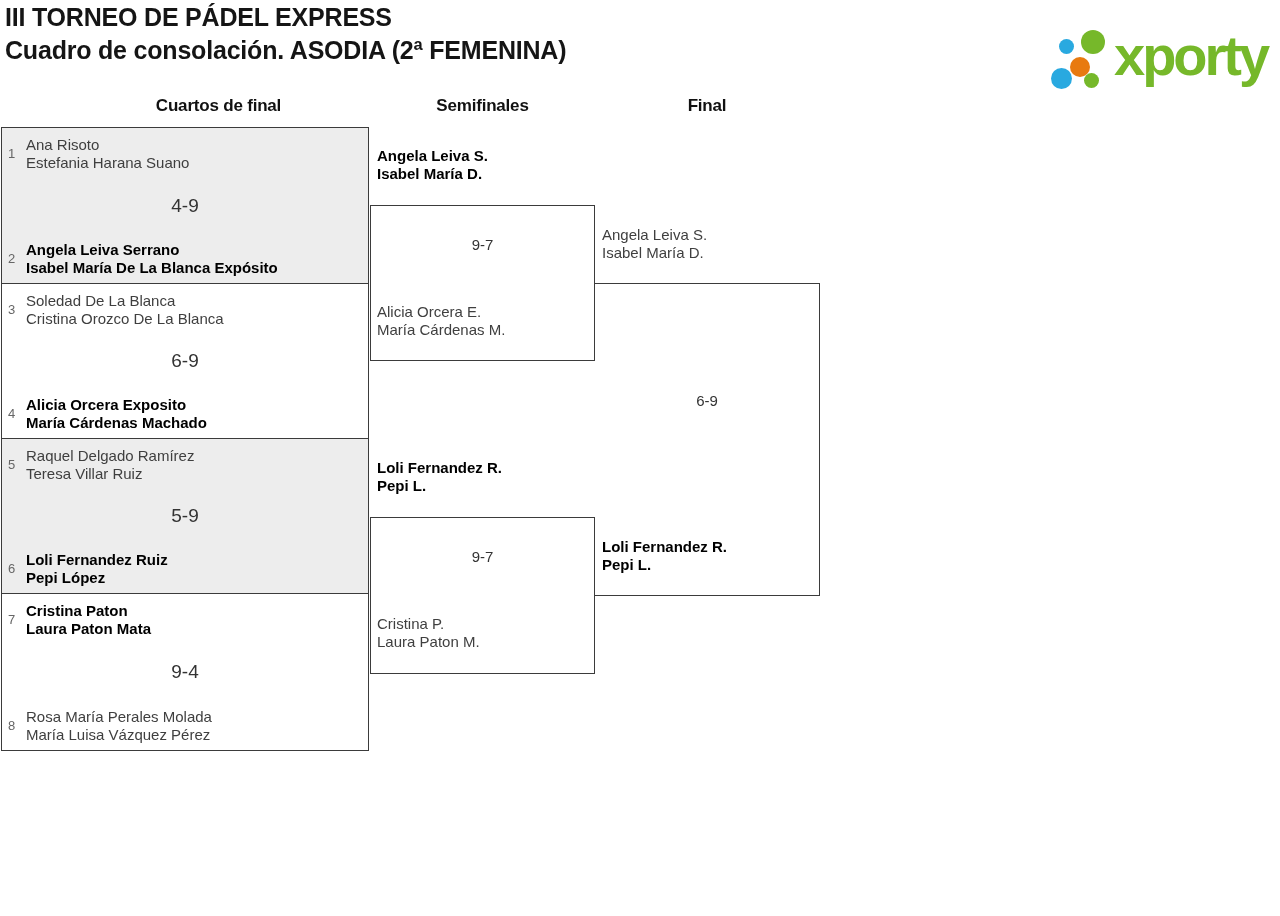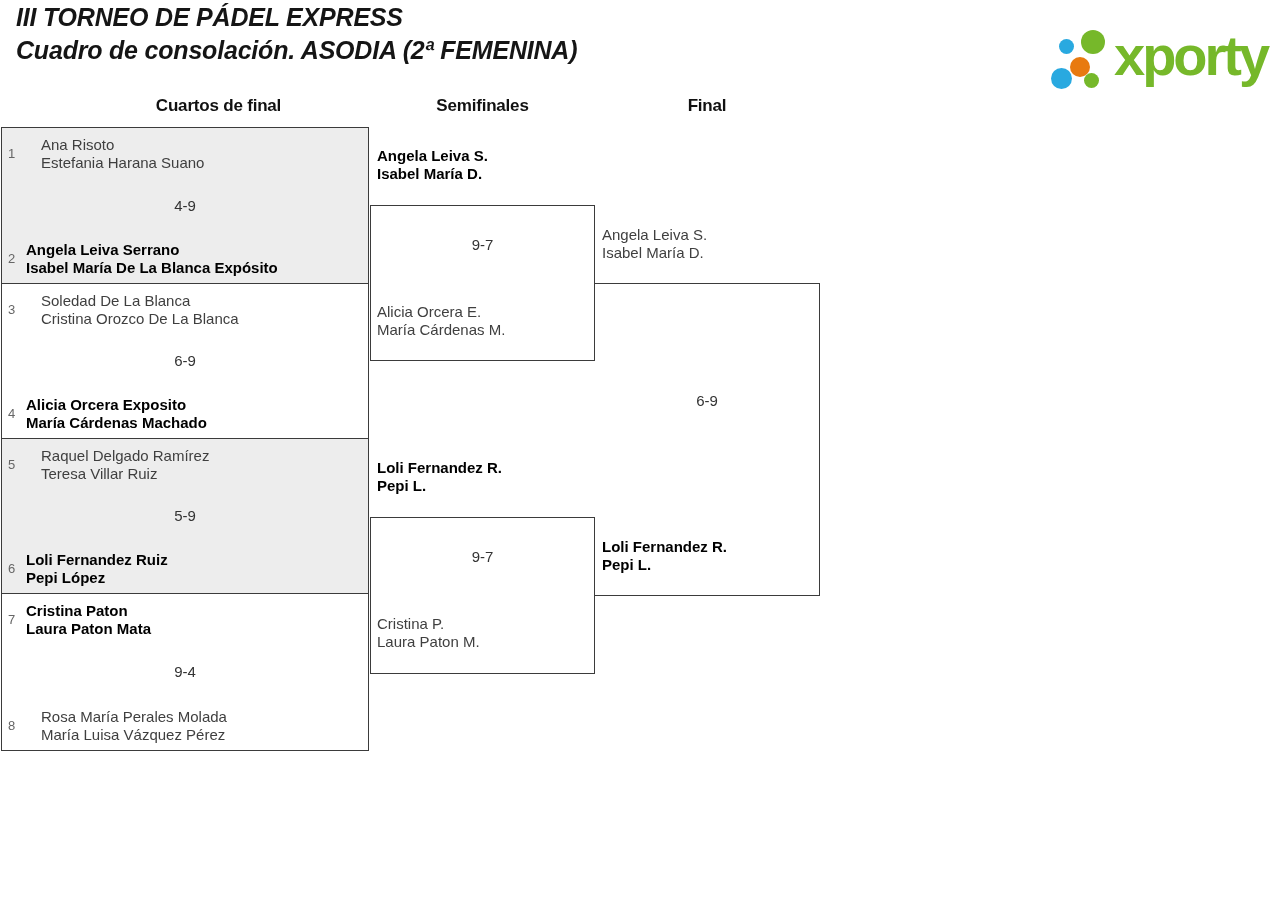--- a/index.html
+++ b/index.html
@@ -5,21 +5,21 @@
   * { margin:0; padding:0; box-sizing:border-box; }
   html,body { background:#fff; }
   body {
     width:1280px; height:916px; position:relative; overflow:hidden;
     font-family:"Liberation Sans", sans-serif;
     -webkit-font-smoothing:antialiased;
   }
   .page { position:absolute; inset:0; }
 
   
-  .titles { position:absolute; left:16px; top:1px;font-style:italic; }
+  .titles { position:absolute; left:5px; top:1px; }
   .title-line {
     font-size:25px; font-weight:700; color:#151515;
     line-height:33px; letter-spacing:-0.2px; white-space:nowrap;
   }
 
   
   .logo { position:absolute; left:1048px; top:0; width:230px; height:70px; cursor:pointer;margin-top:27px; }
   .dot { position:absolute; border-radius:50%; }
   .dot-blue-sm  { left:11px; top:12px; width:15px; height:15px; background:var(--logo-blue,#29a9e0); }
   .dot-green-lg { left:33px; top:3px;  width:24px; height:24px; background:var(--logo-green,#76b82a); }
@@ -56,26 +56,26 @@
   
   .slot { position:absolute; left:0; right:0; display:flex; align-items:center; }
   .slot.top { top:8px; }
   .slot.bottom { bottom:6px; }
   .seed {
     width:24px; padding-left:6px; flex:0 0 24px;
     font-size:13px; color:var(--seed-text,#666); line-height:16px;
   }
   .names { font-size:15px; line-height:18px; }
   .names .nline { display:block; white-space:nowrap; }
-  .names.l { color:var(--loser-text,#3f3f3f); font-weight:400;margin-left:15px; }
+  .names.l { color:var(--loser-text,#3f3f3f); font-weight:400; }
   .names.w { color:var(--winner-text,#000);  font-weight:700; }
 
   .qf-score {
     position:absolute; left:0; right:0; top:50%; margin-top:-9px;
-    text-align:center; font-size:15px; line-height:18px; color:var(--score-text,#333);
+    text-align:center; font-size:19px; line-height:18px; color:var(--score-text,#333);
   }
 
   
   .adv { position:absolute; font-size:15px; line-height:18px; }
   .adv .nline { display:block; white-space:nowrap; }
   .adv.l { color:var(--loser-text,#3f3f3f); font-weight:400; }
   .adv.w { color:var(--winner-text,#000);  font-weight:700; }
   .adv-sf1-top { left:377px; top:147px; }
   .adv-sf1-bot { left:377px; top:303px; }
   .adv-sf2-top { left:377px; top:459px; }

